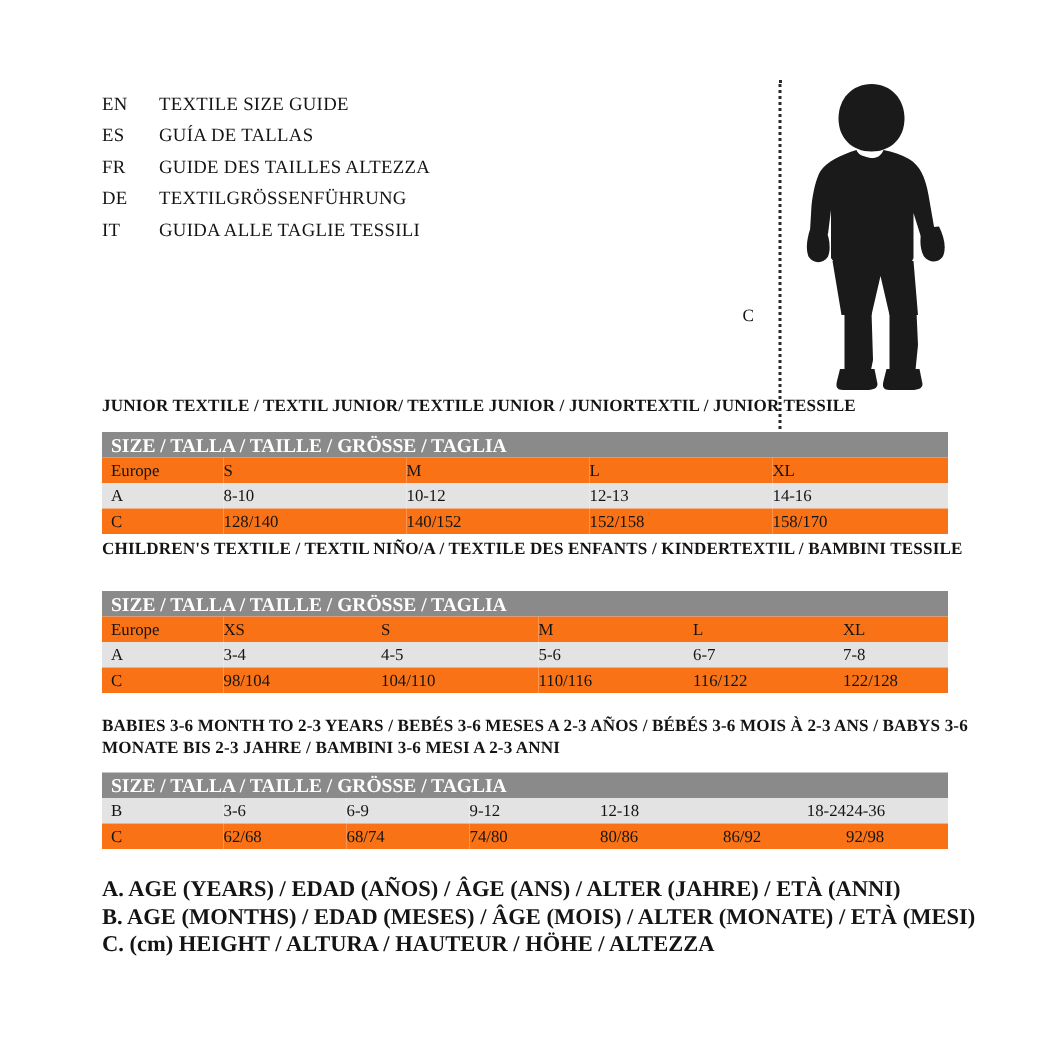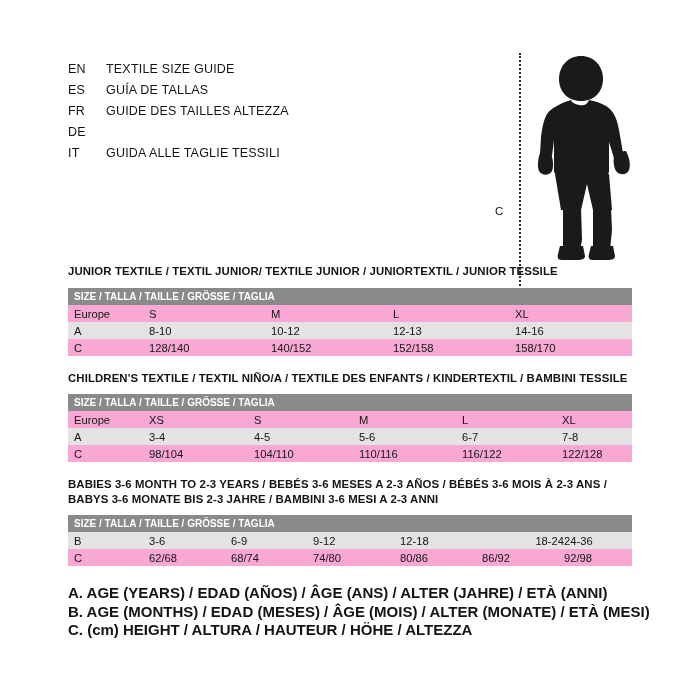--- a/index.html
+++ b/index.html
@@ -12,20 +12,21 @@
     background: #ffffff;
     font-family: "Liberation Sans", sans-serif;
     color: #1a1a1a;
     overflow: hidden;
   }
   .page {
     position: relative;
     width: 700px;
     height: 700px;
     box-sizing: border-box;
+    font-family: Liberation Serif, serif;
   }
 
   
   .langs {
     position: absolute;
     left: 68px;
     top: 62px;
     width: 330px;
   }
   .lang-row {
@@ -96,28 +97,28 @@
   }
   table.size-table td {
     padding: 0;
     height: 17px;
     vertical-align: middle;
   }
   .row-head td {
     background: #8a8a8a;
     color: #ffffff;
     font-weight: bold;
-    font-size: 10px;
+    font-size: 13px;
     height: 18px;
   }
   .row-alt td {
     background: #e3e3e3;
   }
   .row-plain td {
-    background: #f9a8d4;
+    background: #f97316;
   }
   .cell-pad {
     padding-left: 6px !important;
   }
 
   
   .legend {
     position: absolute;
     left: 68px;
     top: 584px;
@@ -143,20 +144,21 @@
     <div class="lang-row">
       <span class="lang-code">ES</span>
       <span class="lang-text">GUÍA DE TALLAS</span>
     </div>
     <div class="lang-row">
       <span class="lang-code">FR</span>
       <span class="lang-text">GUIDE DES TAILLES ALTEZZA</span>
     </div>
     <div class="lang-row">
       <span class="lang-code">DE</span>
+      <span class="lang-text">TEXTILGRÖSSENFÜHRUNG</span>
     </div>
     <div class="lang-row">
       <span class="lang-code">IT</span>
       <span class="lang-text">GUIDA ALLE TAGLIE TESSILI</span>
     </div>
   </div>
 
   <div class="figure-area">
     <div class="c-label">C</div>
     <div class="dotline"></div>
@@ -221,21 +223,21 @@
     <tr class="row-plain">
       <td class="cell-pad">C</td>
       <td>128/140</td>
       <td>140/152</td>
       <td>152/158</td>
       <td>158/170</td>
     </tr>
   </tbody>
     </table>
 
-  <div class="section-title" style="top:371px;">CHILDREN'S TEXTILE / TEXTIL NIÑO/A / TEXTILE DES ENFANTS / KINDERTEXTIL / BAMBINI TESSILE</div>
+  <div class="section-title" style="top:359px;">CHILDREN'S TEXTILE / TEXTIL NIÑO/A / TEXTILE DES ENFANTS / KINDERTEXTIL / BAMBINI TESSILE</div>
   <table class="size-table" style="top:394px;">
     <tbody>
         <tr class="row-head">
       <td class="cell-pad" colspan="6">SIZE / TALLA / TAILLE / GRÖSSE / TAGLIA</td>
     </tr>
     <tr class="row-plain">
       <td class="cell-pad" style="width:75px;">Europe</td>
       <td style="width:105px;">XS</td>
       <td style="width:105px;">S</td>
       <td style="width:103px;">M</td>

